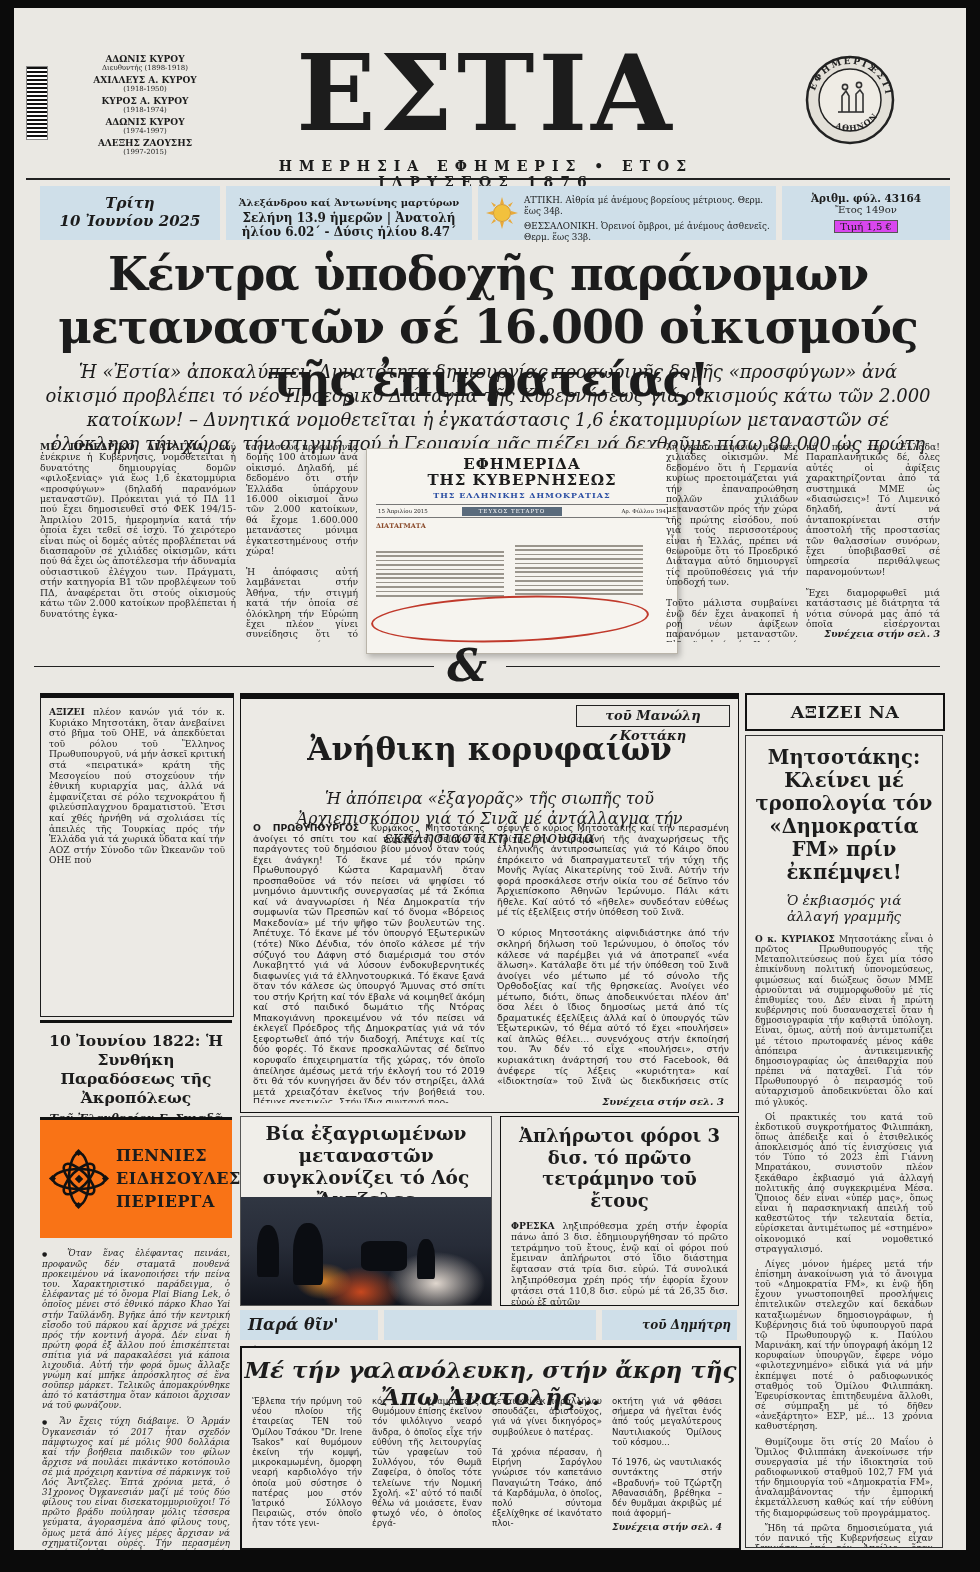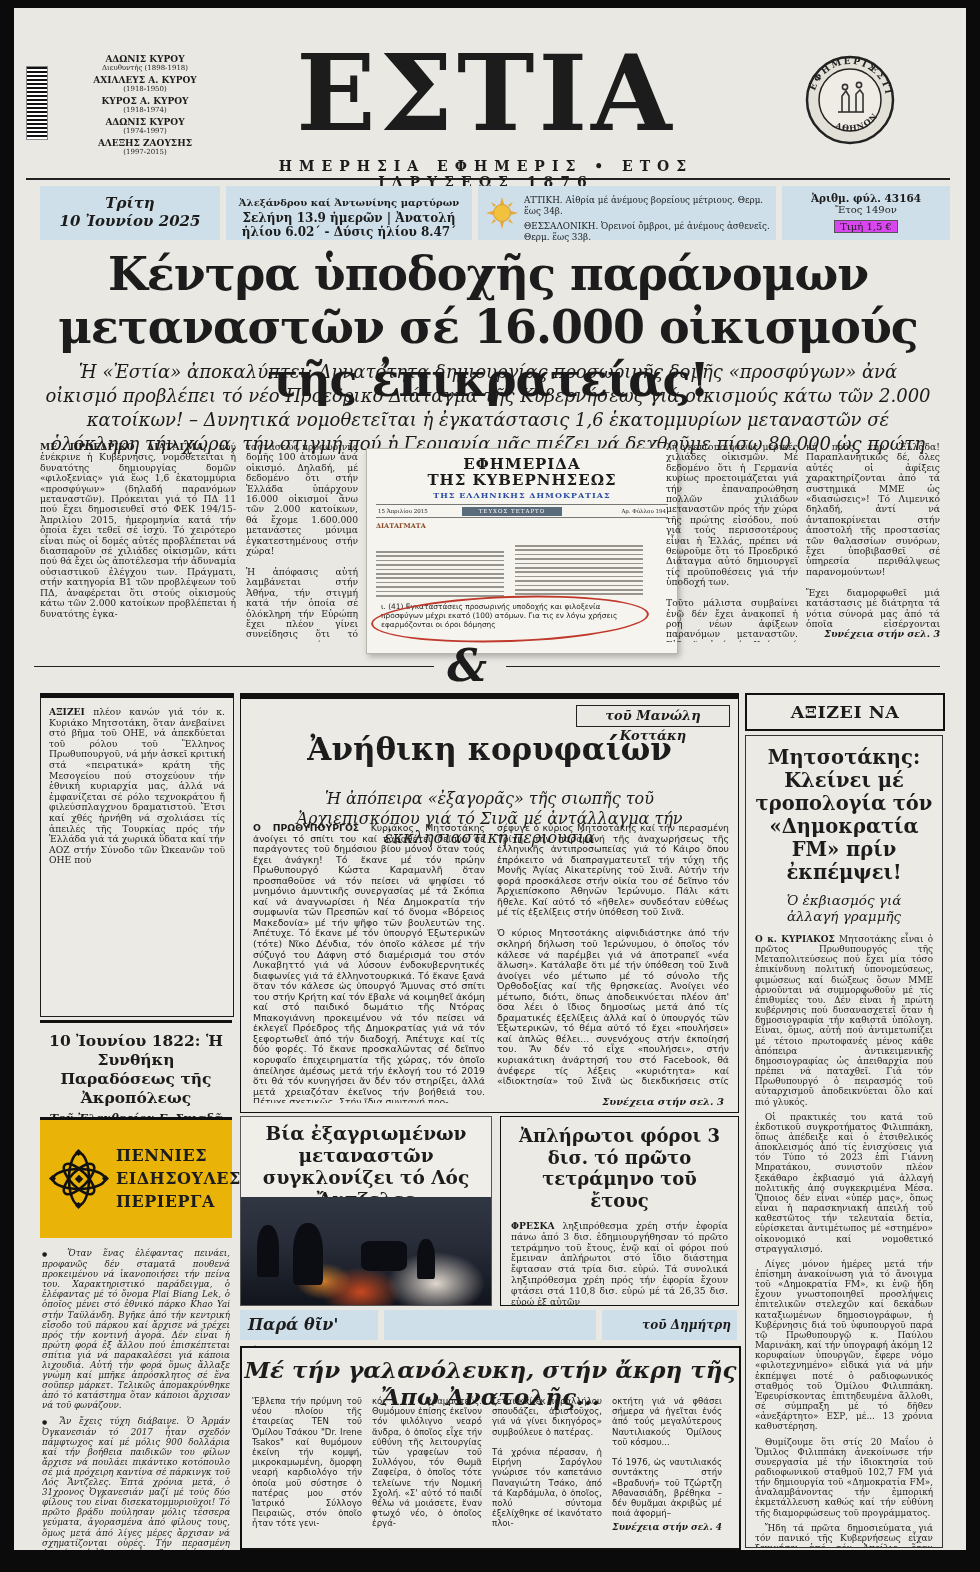--- a/index.html
+++ b/index.html
@@ -26,21 +26,21 @@
   .deck{font-size:18px;line-height:24px;font-style:italic;text-align:center;}
   .leadcol{font-size:9.2px;line-height:10.4px;}
   .contline{font-weight:bold;font-style:italic;font-size:9.5px;text-align:right;}
   
   .gazette{background:#f6f4ef;border:1px solid #b9b4a9;box-shadow:2px 3px 6px rgba(0,0,0,.25);}
   .blur{background:repeating-linear-gradient(to bottom,#9a958c 0 1.6px,transparent 1.6px 4.4px);}
   .redring{border:2.5px solid #c0392b;border-radius:50%;transform:rotate(-2deg);}
   
   .boxed{border:1px solid #1d1d1d;}
   .thicktop{border-top:5px solid #111;}
-  .pb-blue{background:#eab308;}
+  .pb-blue{background:#f97316;}
   .amp{font-size:44px;font-style:italic;font-weight:bold;}
   .photo{background:
     radial-gradient(70px 45px at 78% 80%, rgba(235,225,215,.95), rgba(160,150,145,0) 70%),
     radial-gradient(55px 35px at 48% 88%, rgba(230,80,30,.85), rgba(120,40,10,0) 72%),
     radial-gradient(40px 26px at 33% 78%, rgba(255,150,40,.8), rgba(120,40,10,0) 70%),
     linear-gradient(to bottom,#303642 0%,#272c38 45%,#11141c 100%);}
   .sil{position:absolute;background:#0b0d12;border-radius:45% 45% 10% 10%;}
 </style>
 </head>
 <body>
@@ -141,21 +141,20 @@
     <div class="ctr b" style="font-size:15px;line-height:16px;letter-spacing:1px;">ΤΗΣ ΚΥΒΕΡΝΗΣΕΩΣ</div>
     <div class="ctr b" style="font-size:8px;margin-top:2px;color:#2b4ea2;letter-spacing:1px;">ΤΗΣ ΕΛΛΗΝΙΚΗΣ ΔΗΜΟΚΡΑΤΙΑΣ</div>
     <div style="border-top:1px solid #777;border-bottom:1px solid #777;margin-top:4px;height:12px;position:relative;font-size:5.5px;line-height:12px;">
       <span class="abs" style="left:2px;">15 Ἀπριλίου 2015</span>
       <span class="abs ctr" style="left:86px;width:100px;background:#5a6b7c;color:#fff;height:9px;line-height:9px;top:1.5px;letter-spacing:1px;">ΤΕΥΧΟΣ ΤΕΤΑΡΤΟ</span>
       <span class="abs" style="right:2px;">Αρ. Φύλλου 194</span>
     </div>
     <div class="b" style="font-size:6.5px;color:#8a4a2a;margin-top:4px;">ΔΙΑΤΑΓΜΑΤΑ</div>
     <div class="abs blur" style="left:9px;top:102px;width:128px;height:46px;"></div>
     <div class="abs blur" style="left:148px;top:96px;width:128px;height:52px;"></div>
-    <div class="abs san" style="left:14px;top:153px;width:258px;font-size:7.4px;line-height:9px;color:#222;">ι. (41) Εγκαταστάσεις προσωρινής υποδοχής και φιλοξενία προσφύγων μέχρι εκατό (100) ατόμων. Για τις εν λόγω χρήσεις εφαρμόζονται οι όροι δόμησης</div>
     <div class="abs redring" style="left:4px;top:147px;width:274px;height:42px;"></div>
   </div>
 
   <div class="abs leadcol just clip prewrap" style="left:652px;top:434px;width:132px;height:200px;">λή γκεττοποιήσεως μερικές χιλιάδες οἰκισμῶν. Μέ δεδομένο ὅτι ἡ Γερμανία κυρίως προετοιμάζεται γιά τήν ἐπαναπροώθηση πολλῶν χιλιάδων μεταναστῶν πρός τήν χώρα τῆς πρώτης εἰσόδου, πού γιά τούς περισσοτέρους εἶναι ἡ Ἑλλάς, πρέπει νά θεωροῦμε ὅτι τό Προεδρικό Διάταγμα αὐτό δημιουργεῖ τίς προϋποθέσεις γιά τήν ὑποδοχή των.
 
 Τοῦτο μάλιστα συμβαίνει ἐνῷ δέν ἔχει ἀνακοπεῖ ἡ ροή νέων ἀφίξεων παρανόμων μεταναστῶν. Εἰδικῶς ἀπό τήν Κρήτη τά μηνύματα εἶναι ὅτι ἑκατοντάδες λαθρομεταναστῶν ἔρχονται καθημερινῶς σάν νά ταξιδεύουν μέ ...δρομολόγιο ἀκτοπλοϊκῆς γραμμῆς ἀπό τήν Ἀφρι-</div>
   <div class="abs leadcol just clip prewrap" style="left:792px;top:434px;width:134px;height:186px;">κή πρός τήν Ἑλλάδα! Παραπλανητικῶς δέ, ὅλες αὐτές οἱ ἀφίξεις χαρακτηρίζονται ἀπό τά συστημικά ΜΜΕ ὡς «διασώσεις»! Τό Λιμενικό δηλαδή, ἀντί νά ἀνταποκρίνεται στήν ἀποστολή τῆς προστασίας τῶν θαλασσίων συνόρων, ἔχει ὑποβιβασθεῖ σέ ὑπηρεσία περιθάλψεως παρανομούντων!
 
 Ἔχει διαμορφωθεῖ μιά κατάστασις μέ διάτρητα τά νότια σύνορά μας ἀπό τά ὁποῖα εἰσέρχονται παράνομοι μετανάστες. Μέχρι τώρα αὐτοί μετεφέροντο στόν Πειραιᾶ, μετά σέ δομές, καί μετά ἀπό λίγο ἐβολεύοντο μέ χαρτιά, ἐπιδόματα καί σπίτια στό κέντρο τῶν Ἀθηνῶν,</div>
   <div class="abs contline" style="left:792px;top:620px;width:134px;">Συνέχεια στήν σελ. 3</div>

